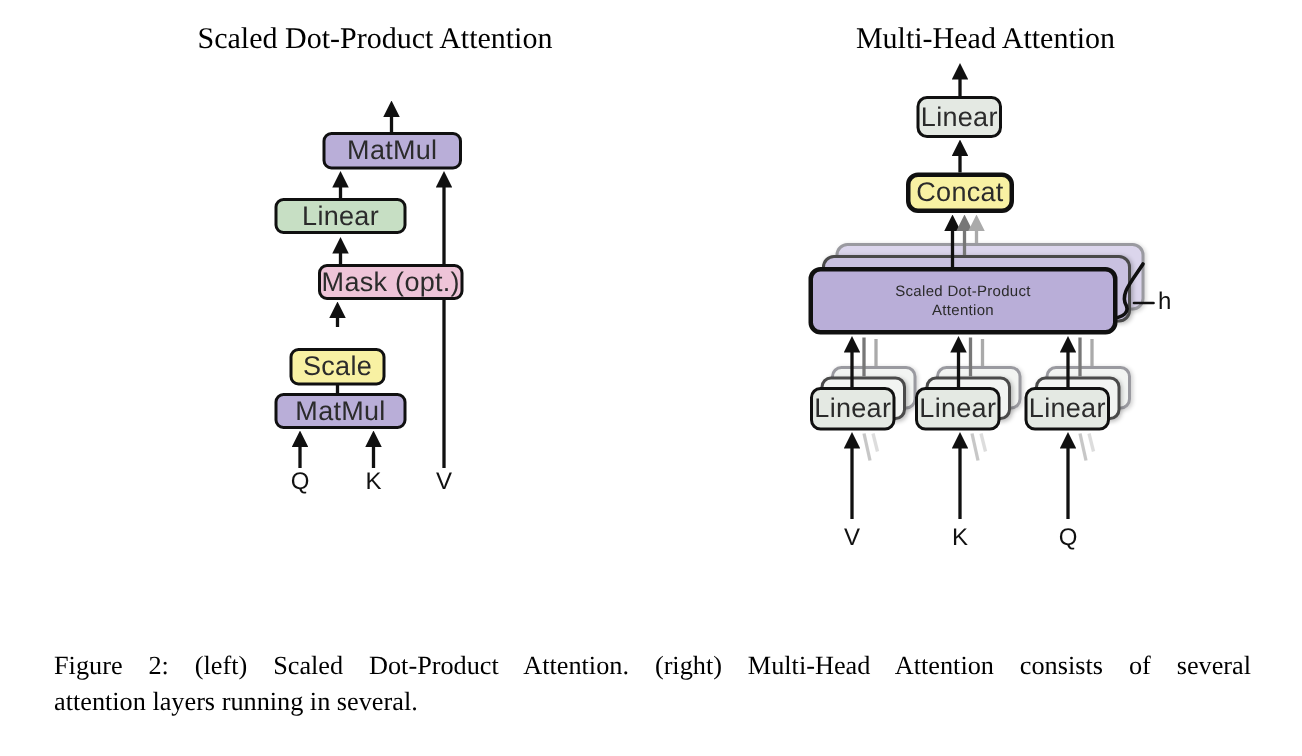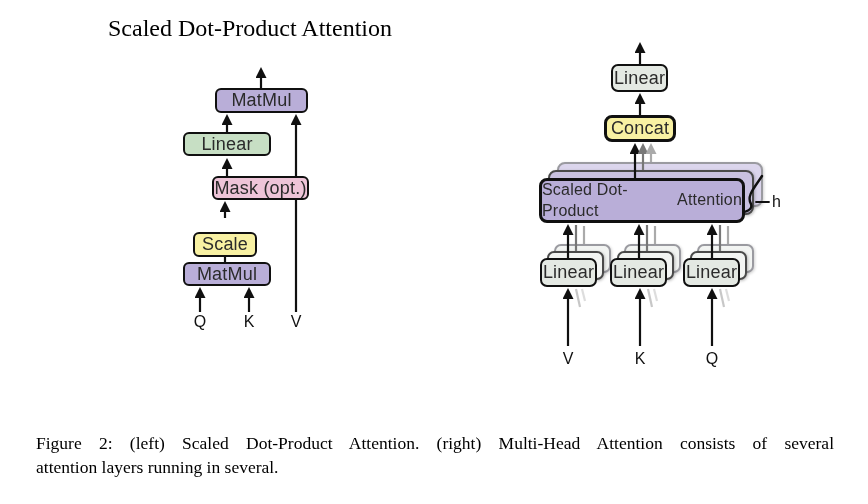--- a/index.html
+++ b/index.html
@@ -1,43 +1,44 @@
 <!DOCTYPE html>
 <html><head>
 <meta charset="utf-8">
 <style>
   html,body{margin:0;padding:0;background:#ffffff;}
   #page{position:relative;width:868px;height:504px;background:#ffffff;overflow:hidden;
         font-family:"Liberation Sans",sans-serif;}
-  .title{position:absolute;font-family:"Liberation Serif",serif;font-size:24px;color:#000;
+  .title{position:absolute;font-family:"Liberation Serif",serif;font-size:20px;color:#000;
          text-align:center;white-space:nowrap;}
   .box{position:absolute;box-sizing:border-box;border:2.5px solid #101010;border-radius:6px;
        display:flex;align-items:center;justify-content:center;
        font-size:18px;color:#2b2b2b;z-index:3;letter-spacing:.2px;}
   .thick{border-width:3px;border-radius:8px;}
-  .attn{flex-direction:row;line-height:1.3;font-size:16px;}
+  .attn{flex-direction:column;line-height:1.3;font-size:10px;}
   .ghost{position:absolute;box-sizing:border-box;border-radius:8px;z-index:1;}
   .g-mid{border:2.2px solid #4a4a4a;box-shadow:1px 1px 3px rgba(0,0,0,.25);}
   .g-far{border:2.2px solid #9a9aa0;box-shadow:1px 1px 3px rgba(0,0,0,.18);}
   .lin-ghost{border-radius:7px;}
   svg.arrows{position:absolute;left:0;top:0;z-index:2;}
   .io-label{position:absolute;font-size:16px;color:#111;text-align:center;width:30px;
             transform:translateX(-15px);z-index:3;}
   .h-label{position:absolute;font-size:16px;color:#111;z-index:3;}
   .caption{position:absolute;left:36px;top:432px;width:798px;
            font-family:"Liberation Serif",serif;font-size:17.5px;line-height:23.5px;color:#000;}
   .caption .l1{text-align:justify;text-align-last:justify;}
   .caption .l2{text-align:left;}
 </style>
 </head>
 <body>
 
 <div id="page">
 
   <div class="title" style="left:95px;top:15px;width:310px;">Scaled Dot-Product Attention</div>
+  <div class="title" style="left:517px;top:15px;width:280px;">Multi-Head Attention</div>
 
   <div class="ghost g-far" style="left: 557px; top: 162px; width: 206px; height: 45px; background-color: rgb(219, 213, 236);"></div>
   <div class="ghost g-mid" style="left: 548px; top: 170px; width: 206px; height: 45px; background-color: rgb(201, 193, 224);"></div>
 
   <div class="ghost g-far lin-ghost" style="left: 554px; top: 244px; width: 57px; height: 29px; background-color: rgb(242, 244, 242);"></div>
   <div class="ghost g-mid lin-ghost" style="left: 547px; top: 251px; width: 57px; height: 29px; background-color: rgb(242, 244, 242);"></div>
   <div class="ghost g-far lin-ghost" style="left: 624px; top: 244px; width: 57px; height: 29px; background-color: rgb(242, 244, 242);"></div>
   <div class="ghost g-mid lin-ghost" style="left: 617px; top: 251px; width: 57px; height: 29px; background-color: rgb(242, 244, 242);"></div>
   <div class="ghost g-far lin-ghost" style="left: 697px; top: 244px; width: 57px; height: 29px; background-color: rgb(242, 244, 242);"></div>
   <div class="ghost g-mid lin-ghost" style="left: 690px; top: 251px; width: 57px; height: 29px; background-color: rgb(242, 244, 242);"></div>

